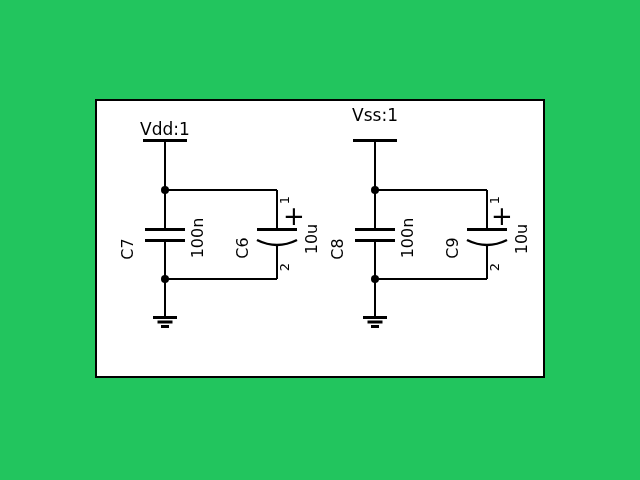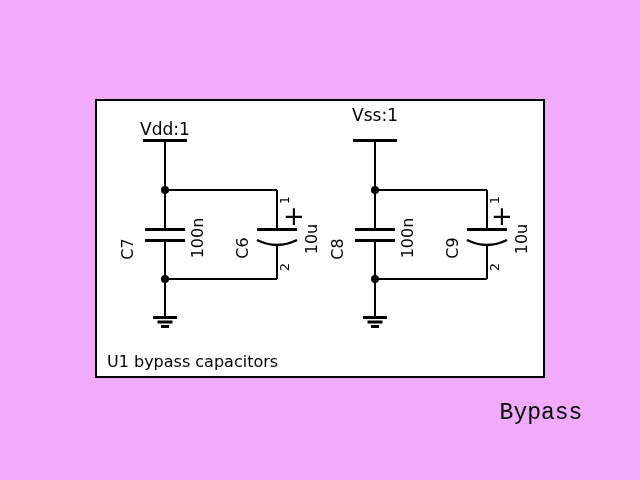--- a/index.html
+++ b/index.html
@@ -1,20 +1,20 @@
 <!DOCTYPE html>
 <html><head>
 <meta charset="utf-8">
 <style>
   html, body { margin: 0; padding: 0; }
   .screen {
     position: relative;
     width: 640px;
     height: 480px;
-    background: #f0abfc;
+    background: #22c55e;
     overflow: hidden;
     font-family: "DejaVu Sans", sans-serif;
     color: #000000;
   }
   .sheet-box {
     position: absolute;
     left: 95px;
     top: 99px;
     width: 450px;
     height: 279px;
@@ -135,19 +135,17 @@
 
   <span class="lbl rot ref-label" style="left:338px; top:249px;">C8</span>
   <span class="lbl rot val-label" style="left:408px; top:238px;">100n</span>
 
   <span class="lbl rot ref-label" style="left:453px; top:248px;">C9</span>
   <span class="lbl rot val-label" style="left:522px; top:239px;">10u</span>
   <span class="lbl rot pin-label" style="left:494px; top:200px;">1</span>
   <span class="lbl ctr plus-label" style="left:502px; top:216px;">+</span>
   <span class="lbl rot pin-label" style="left:494px; top:267px;">2</span>
 
-  <span class="lbl sheet-label" style="left:107px; top:354px;">U1 bypass capacitors</span>
 
   <div class="caption">
-    <div>Bypass</div>
   </div>
 
 </div>
 
 </body></html>

